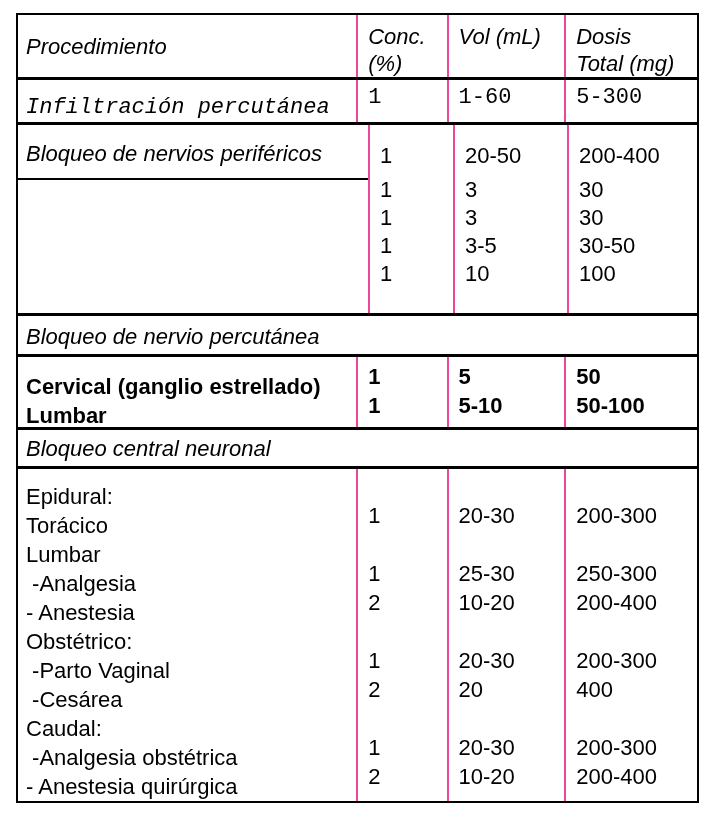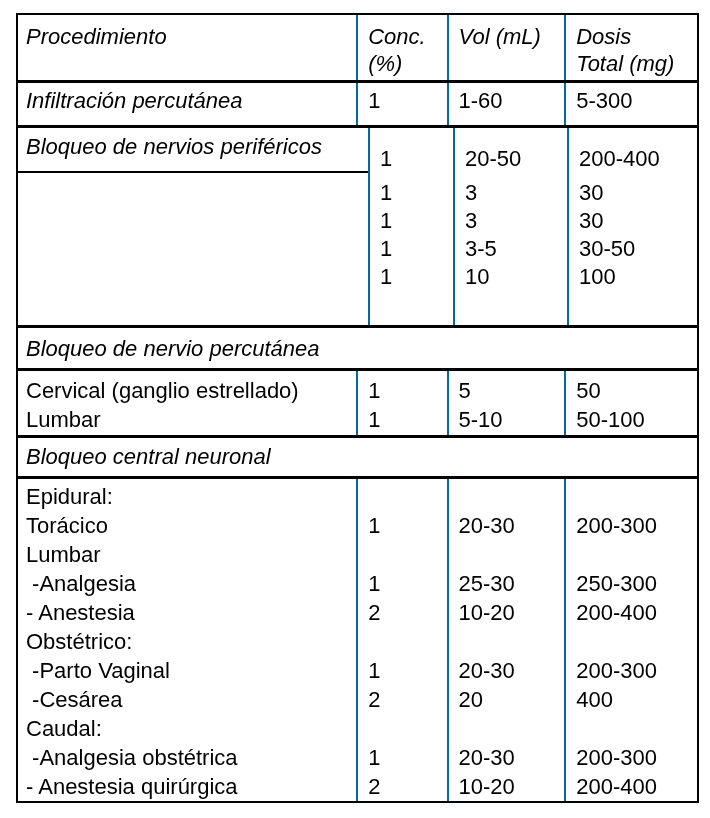--- a/index.html
+++ b/index.html
@@ -19,32 +19,32 @@
     width: 683px;
     height: 790px;
     box-sizing: border-box;
     border: 2px solid #000;
     display: flex;
     flex-direction: column;
     overflow: hidden;
   }
   .row { display: flex; box-sizing: border-box; border-bottom: 3px solid #000; }
   .r-header  { height: 73px; }
-  .r-infil   { height: 49px; }
+  .r-infil   { height: 49px; font-family: Liberation Mono, monospace; }
   .r-perif   { height: 216px; }
   .r-title-a { height: 46px; }
-  .r-cerv    { height: 73px; }
+  .r-cerv    { height: 73px; font-weight: bold; }
   .r-title-b { height: 44px; }
   .r-epi     { height: 335px; border-bottom: none; border-radius: 30px; }
 
-  .c1 { width: 350px; }
+  .c1 { width: 350px; margin-top: 10px; }
   .c2 { width: 83px; }
   .c3 { width: 112px; }
   .c4 { width: 128px; }
-  .c2, .c3, .c4 { border-left: 2px solid #0369a1; }
+  .c2, .c3, .c4 { border-left: 2px solid #ec4899; }
 
   .hcell {
     padding: 8px 0 0 8px;
     line-height: 27px;
     font-style: italic;
     white-space: pre;
   }
   .hcell.cv { padding-left: 10px; }
 
   .name { padding: 4px 0 0 8px; line-height: 28px; white-space: pre; }

